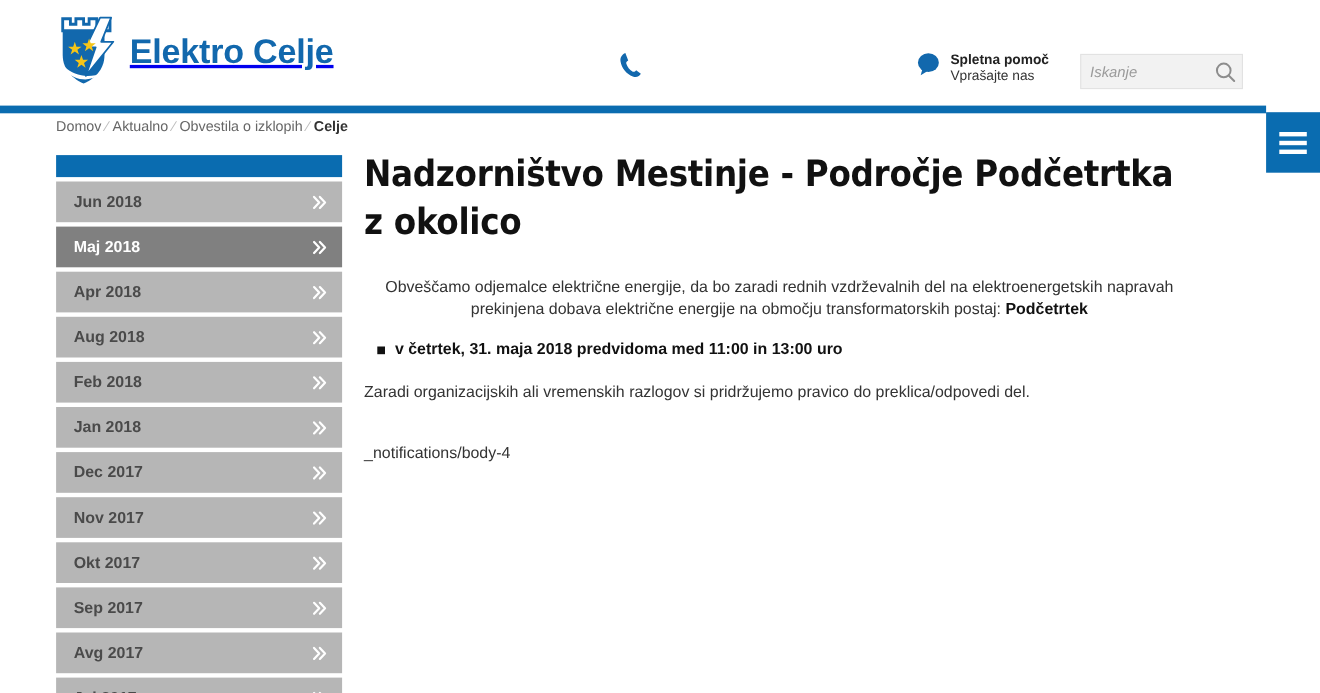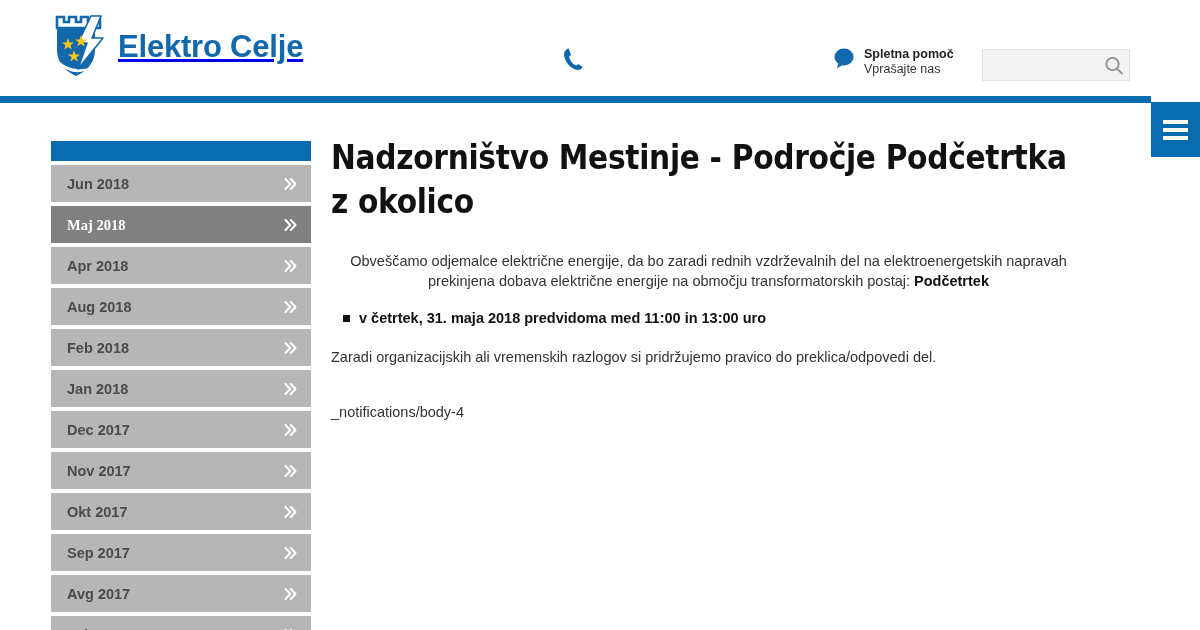--- a/index.html
+++ b/index.html
@@ -164,21 +164,21 @@
   .side-item.active { background: #808080; }
   .side-label {
     position: absolute;
     left: 16px; top: 50%;
     transform: translateY(-50%);
     font-size: 14.5px;
     font-weight: bold;
     color: #4a4a4a;
     white-space: nowrap;
   }
-  .side-item.active .side-label { color: #ffffff; font-family: Liberation Serif, serif; }
+  .side-item.active .side-label { color: #ffffff; }
   .side-chev {
     position: absolute;
     right: 12px; top: 50%;
     transform: translateY(-50%);
     width: 16px; height: 16px;
   }
 
   
   .content {
     position: absolute;
@@ -274,36 +274,38 @@
         <ellipse cx="11" cy="11" rx="9.5" ry="8.5" fill="#1268ad"></ellipse>
         <path d="M5.5 17 L4 22.5 L10 18.8 Z" fill="#1268ad"></path>
       </svg>
       <div class="contact-lines">
         <div class="contact-l1">Spletna pomoč</div>
         <div class="contact-l2">Vprašajte nas</div>
       </div>
     </div>
 
     <div class="search-box">
+      <input class="search-input" type="text" placeholder="Iskanje" style="">
       <button class="search-btn">
         <svg viewBox="0 0 22 22">
           <circle cx="9.5" cy="9" r="6.2" fill="none" stroke="#8d8d8d" stroke-width="1.8"></circle>
           <line x1="14" y1="13.6" x2="19" y2="18.6" stroke="#8d8d8d" stroke-width="1.8" stroke-linecap="round"></line>
         </svg>
       </button>
     </div>
   </div>
 
   <div class="blue-bar"></div>
   <div class="hamburger">
     <span class="bar"></span>
     <span class="bar"></span>
     <span class="bar"></span>
   </div>
 
+  <nav class="breadcrumb"><span class="crumb">Domov</span><span class="sep">⁄</span><span class="crumb">Aktualno</span><span class="sep">⁄</span><span class="crumb">Obvestila o izklopih</span><span class="sep">⁄</span><span class="crumb current">Celje</span></nav>
 
   <aside class="sidebar">
     <div class="sidebar-head"></div>
     <div id="sidebar-items">
         <div class="side-item">
           <span class="side-label">Jun 2018</span>
           <span class="side-chev"><svg viewBox="0 0 16 16">
               <path d="M2.5 3 L7.2 8 L2.5 13" fill="none" stroke="#ffffff" stroke-width="2" stroke-linecap="round" stroke-linejoin="round"></path>
               <path d="M7.8 3 L12.5 8 L7.8 13" fill="none" stroke="#ffffff" stroke-width="2" stroke-linecap="round" stroke-linejoin="round"></path>
             </svg></span>

